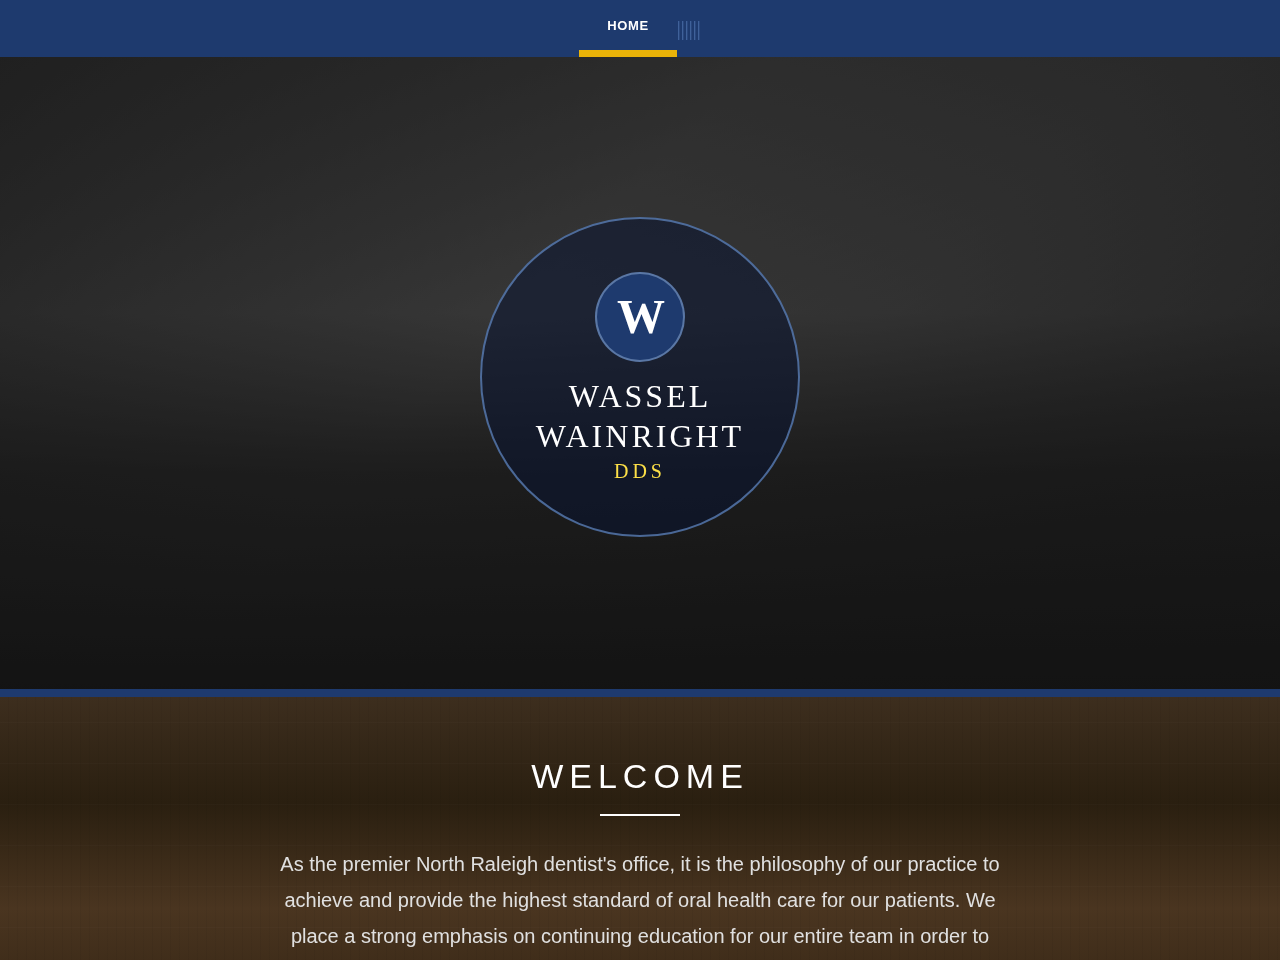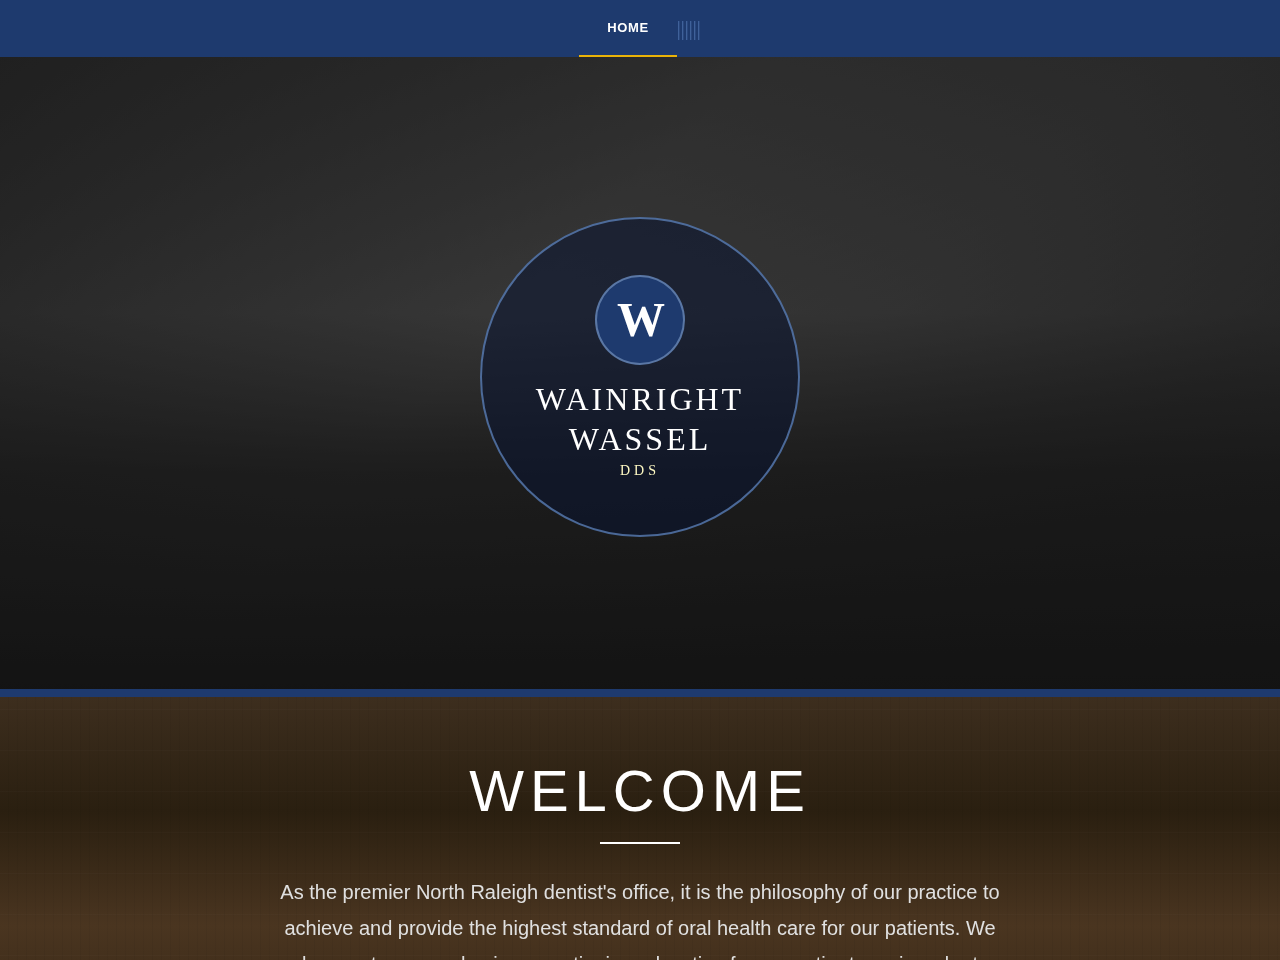--- a/index.html
+++ b/index.html
@@ -22,21 +22,21 @@
       text-transform: uppercase;
       padding: 0 28px;
       cursor: pointer;
       text-decoration: none;
       height: 100%;
       display: flex;
       align-items: center;
       font-family: Arial, sans-serif;
       position: relative;
     }
-    .nav-item.active { border-bottom: 2px solid #eab308; }
+    .nav-item.active { border-bottom: 7px solid #eab308; }
     .nav-divider {
       color: #4a6fa8;
       font-size: 20px;
       font-weight: 100;
       user-select: none;
     }
 
     
     .hero {
       position: relative;
@@ -119,22 +119,22 @@
     .logo-practice-name {
       color: white;
       font-size: 32px;
       font-family: 'Georgia', serif;
       font-weight: normal;
       letter-spacing: 3px;
       line-height: 1.25;
       text-transform: uppercase;
     }
     .logo-dds {
-      color: #fef9c3;
-      font-size: 14px;
+      color: #fde047;
+      font-size: 20px;
       font-family: 'Georgia', serif;
       letter-spacing: 4px;
       margin-top: 4px;
     }
     
     .hero-bottom-bar {
       position: absolute;
       bottom: 0;
       left: 0;
       width: 100%;
@@ -176,21 +176,21 @@
           0deg,
           transparent 0px,
           transparent 40px,
           rgba(255,255,255,0.015) 40px,
           rgba(255,255,255,0.015) 41px
         );
       pointer-events: none;
     }
     .welcome-title {
       color: #ffffff;
-      font-size: 58px;
+      font-size: 34px;
       font-family: Arial, sans-serif;
       font-weight: 300;
       letter-spacing: 6px;
       text-transform: uppercase;
       margin-bottom: 18px;
       position: relative;
       z-index: 1;
     }
     .welcome-divider {
       width: 80px;
@@ -227,22 +227,22 @@
 
 <div class="hero">
   <div class="hero-bg"></div>
   <div class="hero-scene"></div>
   <div class="hero-overlay"></div>
 
   <div class="hero-logo-circle">
     <div class="logo-w-circle">
       <span class="logo-w-letter">W</span>
     </div>
+    <div class="logo-practice-name">WASSEL</div>
     <div class="logo-practice-name">WAINRIGHT</div>
-    <div class="logo-practice-name">WASSEL</div>
     <div class="logo-dds">DDS</div>
   </div>
 
   <div class="hero-bottom-bar"></div>
 </div>
 
 <section class="welcome-section">
   <h2 class="welcome-title">WELCOME</h2>
   <div class="welcome-divider"></div>
   <p class="welcome-text">As the premier North Raleigh dentist's office, it is the philosophy of our practice to achieve and provide the highest standard of oral health care for our patients. We place a strong emphasis on continuing education for our entire team in order to provide the most comprehensive oral health.</p>

